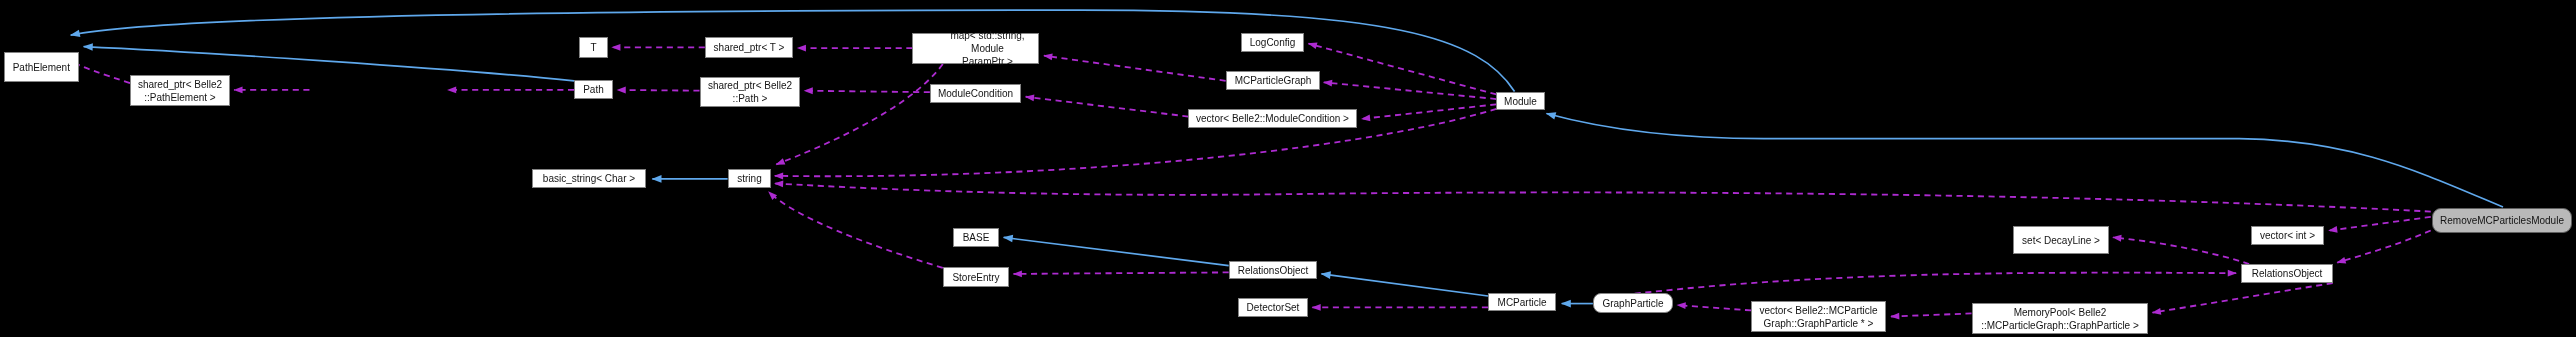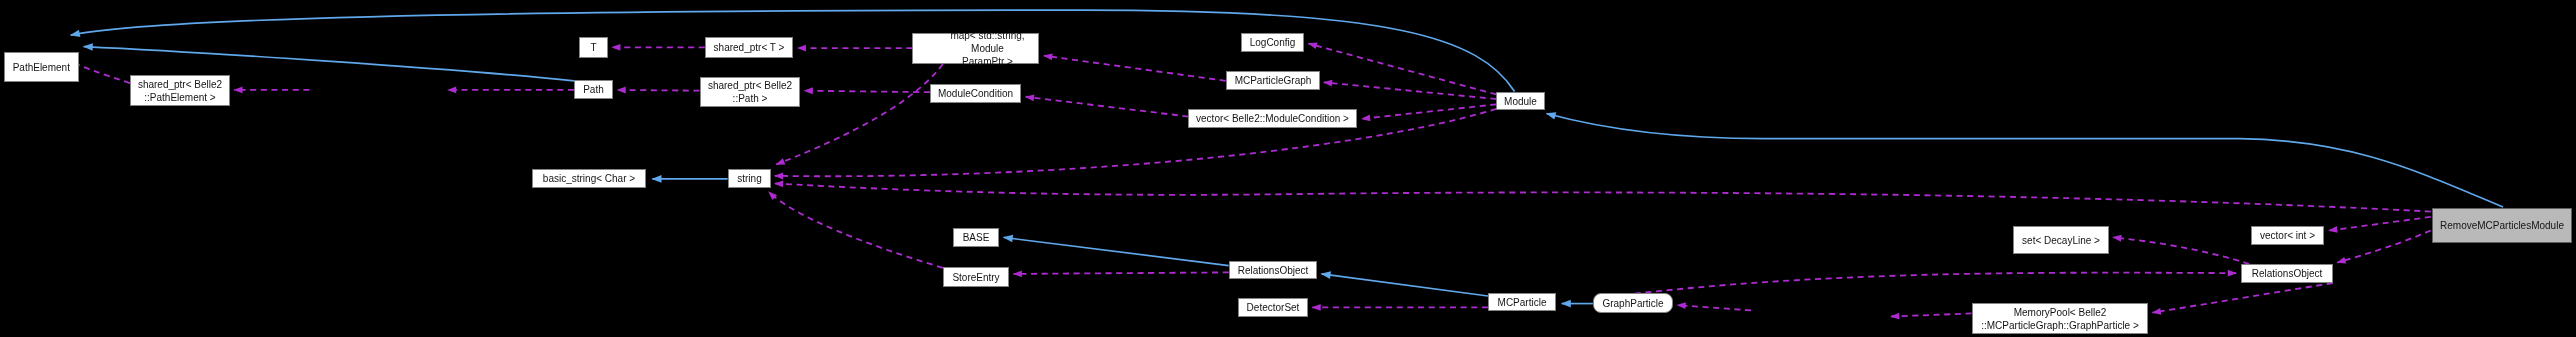--- a/index.html
+++ b/index.html
@@ -106,21 +106,23 @@
   <div class="node" style="left:1188px;top:109px;width:169px;height:19px;">vector&lt; Belle2::ModuleCondition &gt;</div>
   <div class="node" style="left:1496px;top:92px;width:49px;height:18px;">Module</div>
   <div class="node" style="left:532px;top:169px;width:114px;height:19px;">basic_string&lt; Char &gt;</div>
   <div class="node" style="left:728px;top:169px;width:43px;height:19px;">string</div>
   <div class="node" style="left:953px;top:228px;width:46px;height:19px;">BASE</div>
   <div class="node" style="left:943px;top:267px;width:66px;height:20px;">StoreEntry</div>
   <div class="node" style="left:1229px;top:261px;width:88px;height:18px;">RelationsObject</div>
   <div class="node" style="left:1238px;top:298px;width:70px;height:19px;">DetectorSet</div>
   <div class="node" style="left:1488px;top:293px;width:68px;height:18px;">MCParticle</div>
   <div class="node" style="left:1593px;top:293px;width:80px;height:20px;border-radius:8px;">GraphParticle</div>
+  <div class="node" style="left:1751px;top:301px;width:135px;height:31px;">vector&lt; Belle2::MCParticle
+Graph::GraphParticle * &gt;</div>
   <div class="node" style="left:1972px;top:303px;width:176px;height:31px;">MemoryPool&lt; Belle2
 ::MCParticleGraph::GraphParticle &gt;</div>
   <div class="node" style="left:2013px;top:226px;width:96px;height:28px;">set&lt; DecayLine &gt;</div>
   <div class="node" style="left:2251px;top:226px;width:73px;height:19px;">vector&lt; int &gt;</div>
   <div class="node" style="left:2241px;top:264px;width:92px;height:19px;">RelationsObject</div>
-  <div class="node highlight" style="left:2432px;top:208px;width:140px;height:35px;">RemoveMCParticlesModule</div>
+  <div class="node highlight" style="left:2432px;top:208px;width:140px;height:25px;border-radius:9px;">RemoveMCParticlesModule</div>
 
 </div>
 
 
 </body></html>

